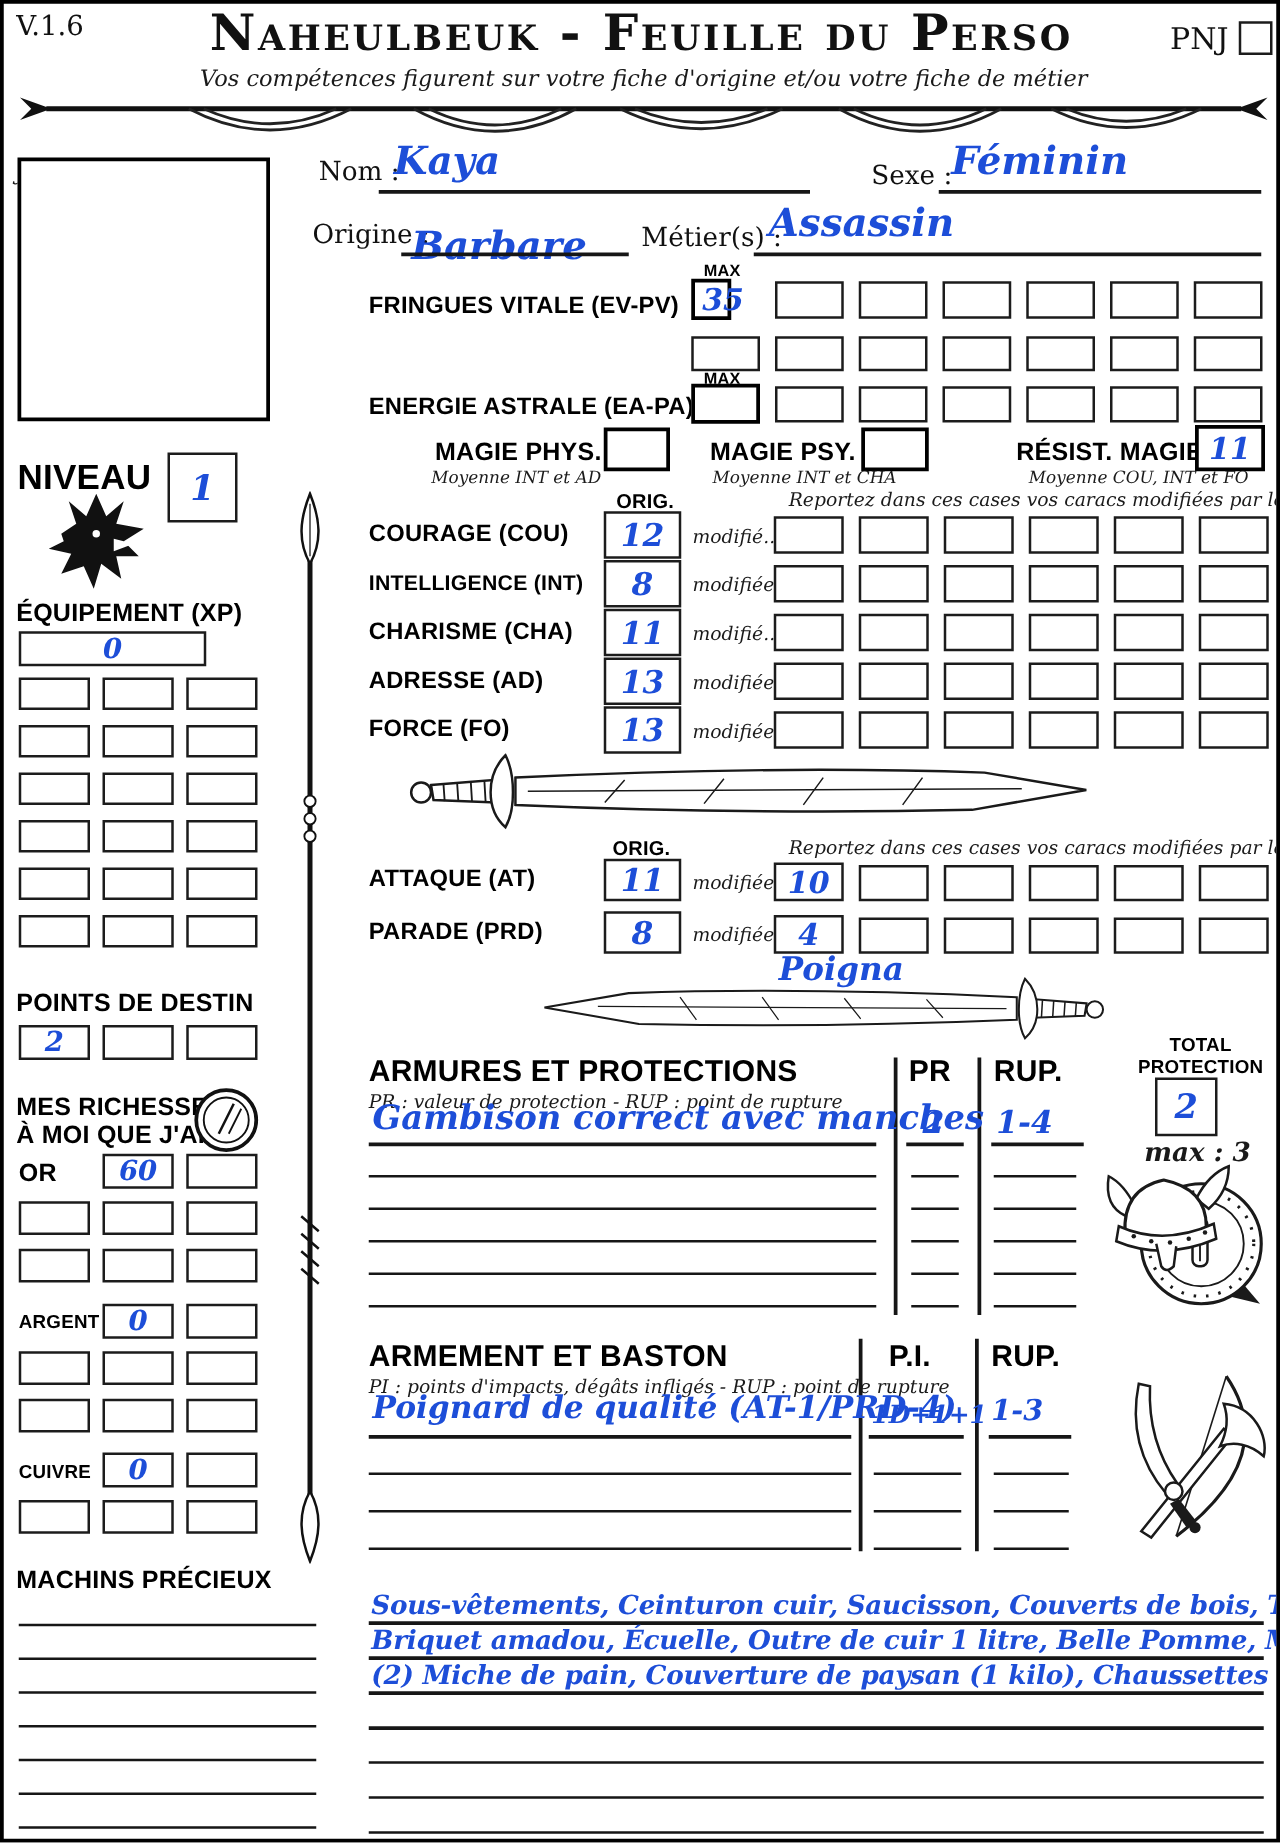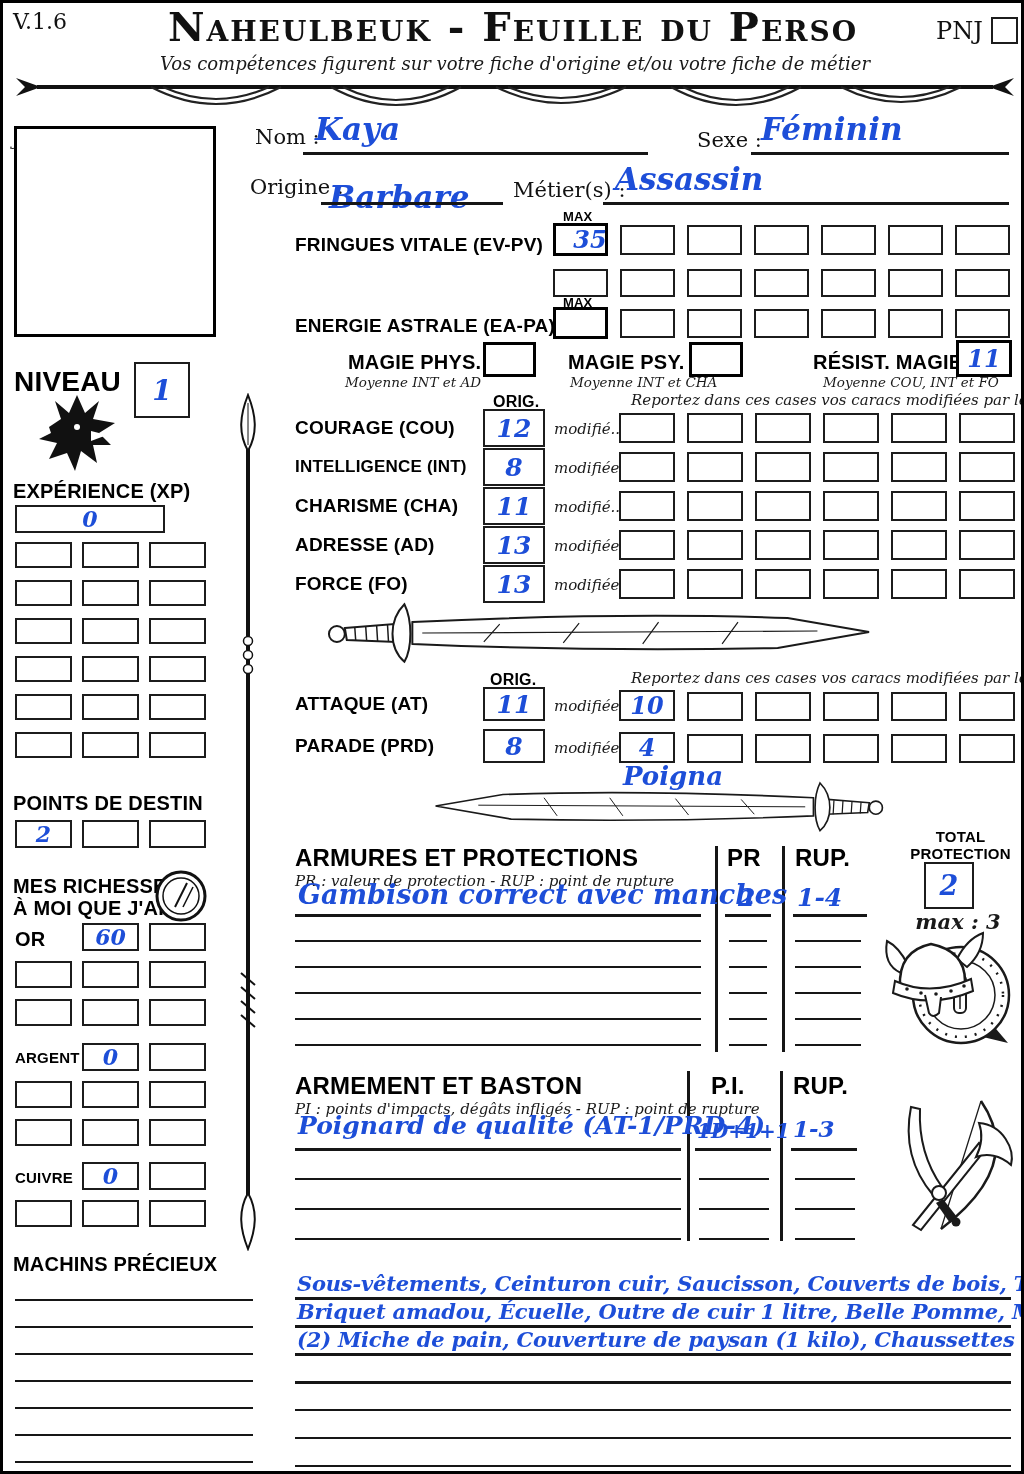--- a/index.html
+++ b/index.html
@@ -58,21 +58,21 @@
   <div class="abs box vbox" style="left:131px;top:359px;width:56px;height:56px;border-width:2.5px;">
     <span class="hand" style="font-size:28px;">1</span>
   </div>
 
   <svg class="abs" style="left:32px;top:390px;" width="84" height="80" viewBox="0 0 84 80">
     <path fill="#111" d="M14 34 L26 26 L20 8 L34 20 L42 2 L50 20 L64 8 L58 26 L80 30 L64 40 L76 52 L58 52 L62 70 L46 58 L40 78 L32 60 L14 66 L22 50 L4 46 L16 40 Z"></path>
     <circle cx="42" cy="34" r="3" fill="#fff"></circle>
     <path d="M56 38 L72 42 L56 48 Z" fill="#fff"></path>
   </svg>
 
-  <div class="abs h" style="left:10px;top:477px;font-size:20px;">EXPÉRIENCE (XP)</div>
+  <div class="abs h" style="left:10px;top:477px;font-size:20px;">ÉQUIPEMENT (XP)</div>
   <div class="abs box vbox" style="left:12px;top:502px;width:150px;height:28px;border-width:2.5px;">
     <span class="hand" style="font-size:22px;">0</span>
   </div>
   <div class="abs boxwrap" style="left:12px;top:539px;width:206px;--bw:57px;--bh:26px;--cg:10px;--rg:12px;">
       <div class="box ebox"></div>
       <div class="box ebox"></div>
       <div class="box ebox"></div>
       <div class="box ebox"></div>
       <div class="box ebox"></div>
       <div class="box ebox"></div>
@@ -184,21 +184,21 @@
 
   <div class="abs serif" style="left:247px;top:172px;font-size:21px;">Origine :</div>
   <div class="abs hand" style="left:326px;top:176px;font-size:31px;">Barbare</div>
   <div class="abs hline" style="left:318px;top:199px;width:182px;height:2.5px;"></div>
   <div class="abs serif" style="left:510px;top:175px;font-size:21px;">Métier(s) :</div>
   <div class="abs hand" style="left:612px;top:158px;font-size:31px;">Assassin</div>
   <div class="abs hline" style="left:600px;top:199px;width:406px;height:2.5px;"></div>
 
   <div class="abs h" style="left:292px;top:231px;font-size:19px;">FRINGUES VITALE (EV-PV)</div>
   <div class="abs h" style="left:560px;top:206px;font-size:13px;">MAX</div>
-  <div class="abs box thick vbox" style="left:550px;top:220px;width:55px;height:33px;padding-left:19px;">
+  <div class="abs box thick vbox" style="left:550px;top:220px;width:32px;height:33px;padding-left:19px;">
     <span class="hand" style="font-size:24px;">35</span>
   </div>
   <div class="abs boxrow" style="left:617px;top:222px;--bw:55px;--bh:30px;">
       <div class="box ebox"></div>
       <div class="box ebox"></div>
       <div class="box ebox"></div>
       <div class="box ebox"></div>
       <div class="box ebox"></div>
       <div class="box ebox"></div>
     </div>

